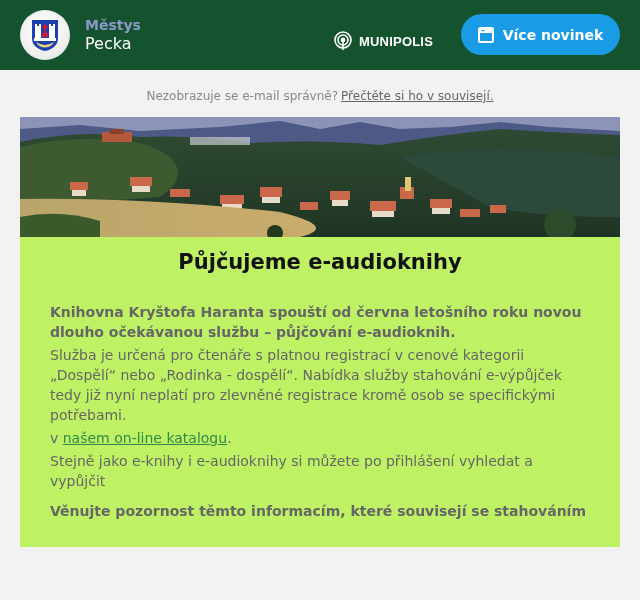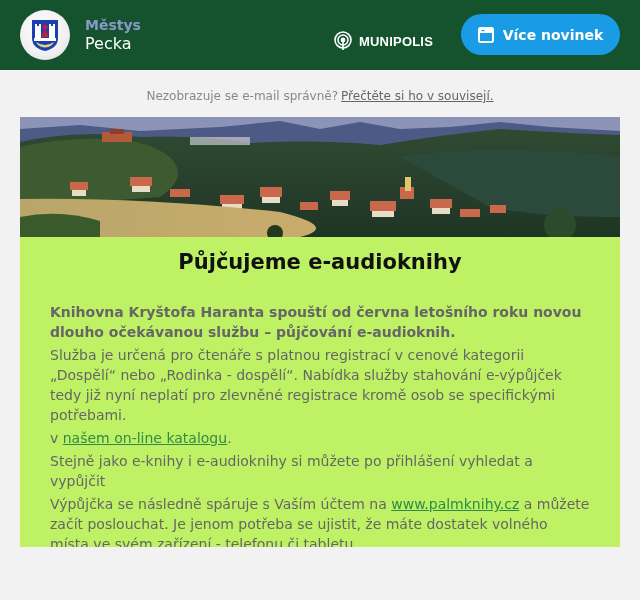--- a/index.html
+++ b/index.html
@@ -223,16 +223,15 @@
     <circle cx="255" cy="116" r="8" fill="#24381f"></circle>
   </svg>
 
   <h1 class="article-title">Půjčujeme e-audioknihy</h1>
 
   <div class="content">
     <p class="lead">Knihovna Kryštofa Haranta spouští od června letošního roku novou dlouho očekávanou službu – půjčování e-audioknih.</p>
     <p class="p">Služba je určená pro čtenáře s platnou registrací v cenové kategorii „Dospělí“ nebo „Rodinka - dospělí“. Nabídka služby stahování e-výpůjček tedy již nyní neplatí pro zlevněné registrace kromě osob se specifickými potřebami.</p>
     <p class="p"><span>v </span><a>našem on-line katalogu</a><span>.</span></p>
     <p class="p">Stejně jako e-knihy i e-audioknihy si můžete po přihlášení vyhledat a vypůjčit</p>
-    <p class="p"><span>Výpůjčka se následně spáruje s Vaším účtem na </span><a>www.palmknihy.cz</a><span> a můžete začít poslouchat. Je jenom potřeba se ujistit, že máte dostatek volného místa ve svém zařízení - telefonu či tabletu.</span></p>
     <p class="lead2">Věnujte pozornost těmto informacím, které souvisejí se stahováním</p>
   </div>
 </main>
 
 </body></html>

